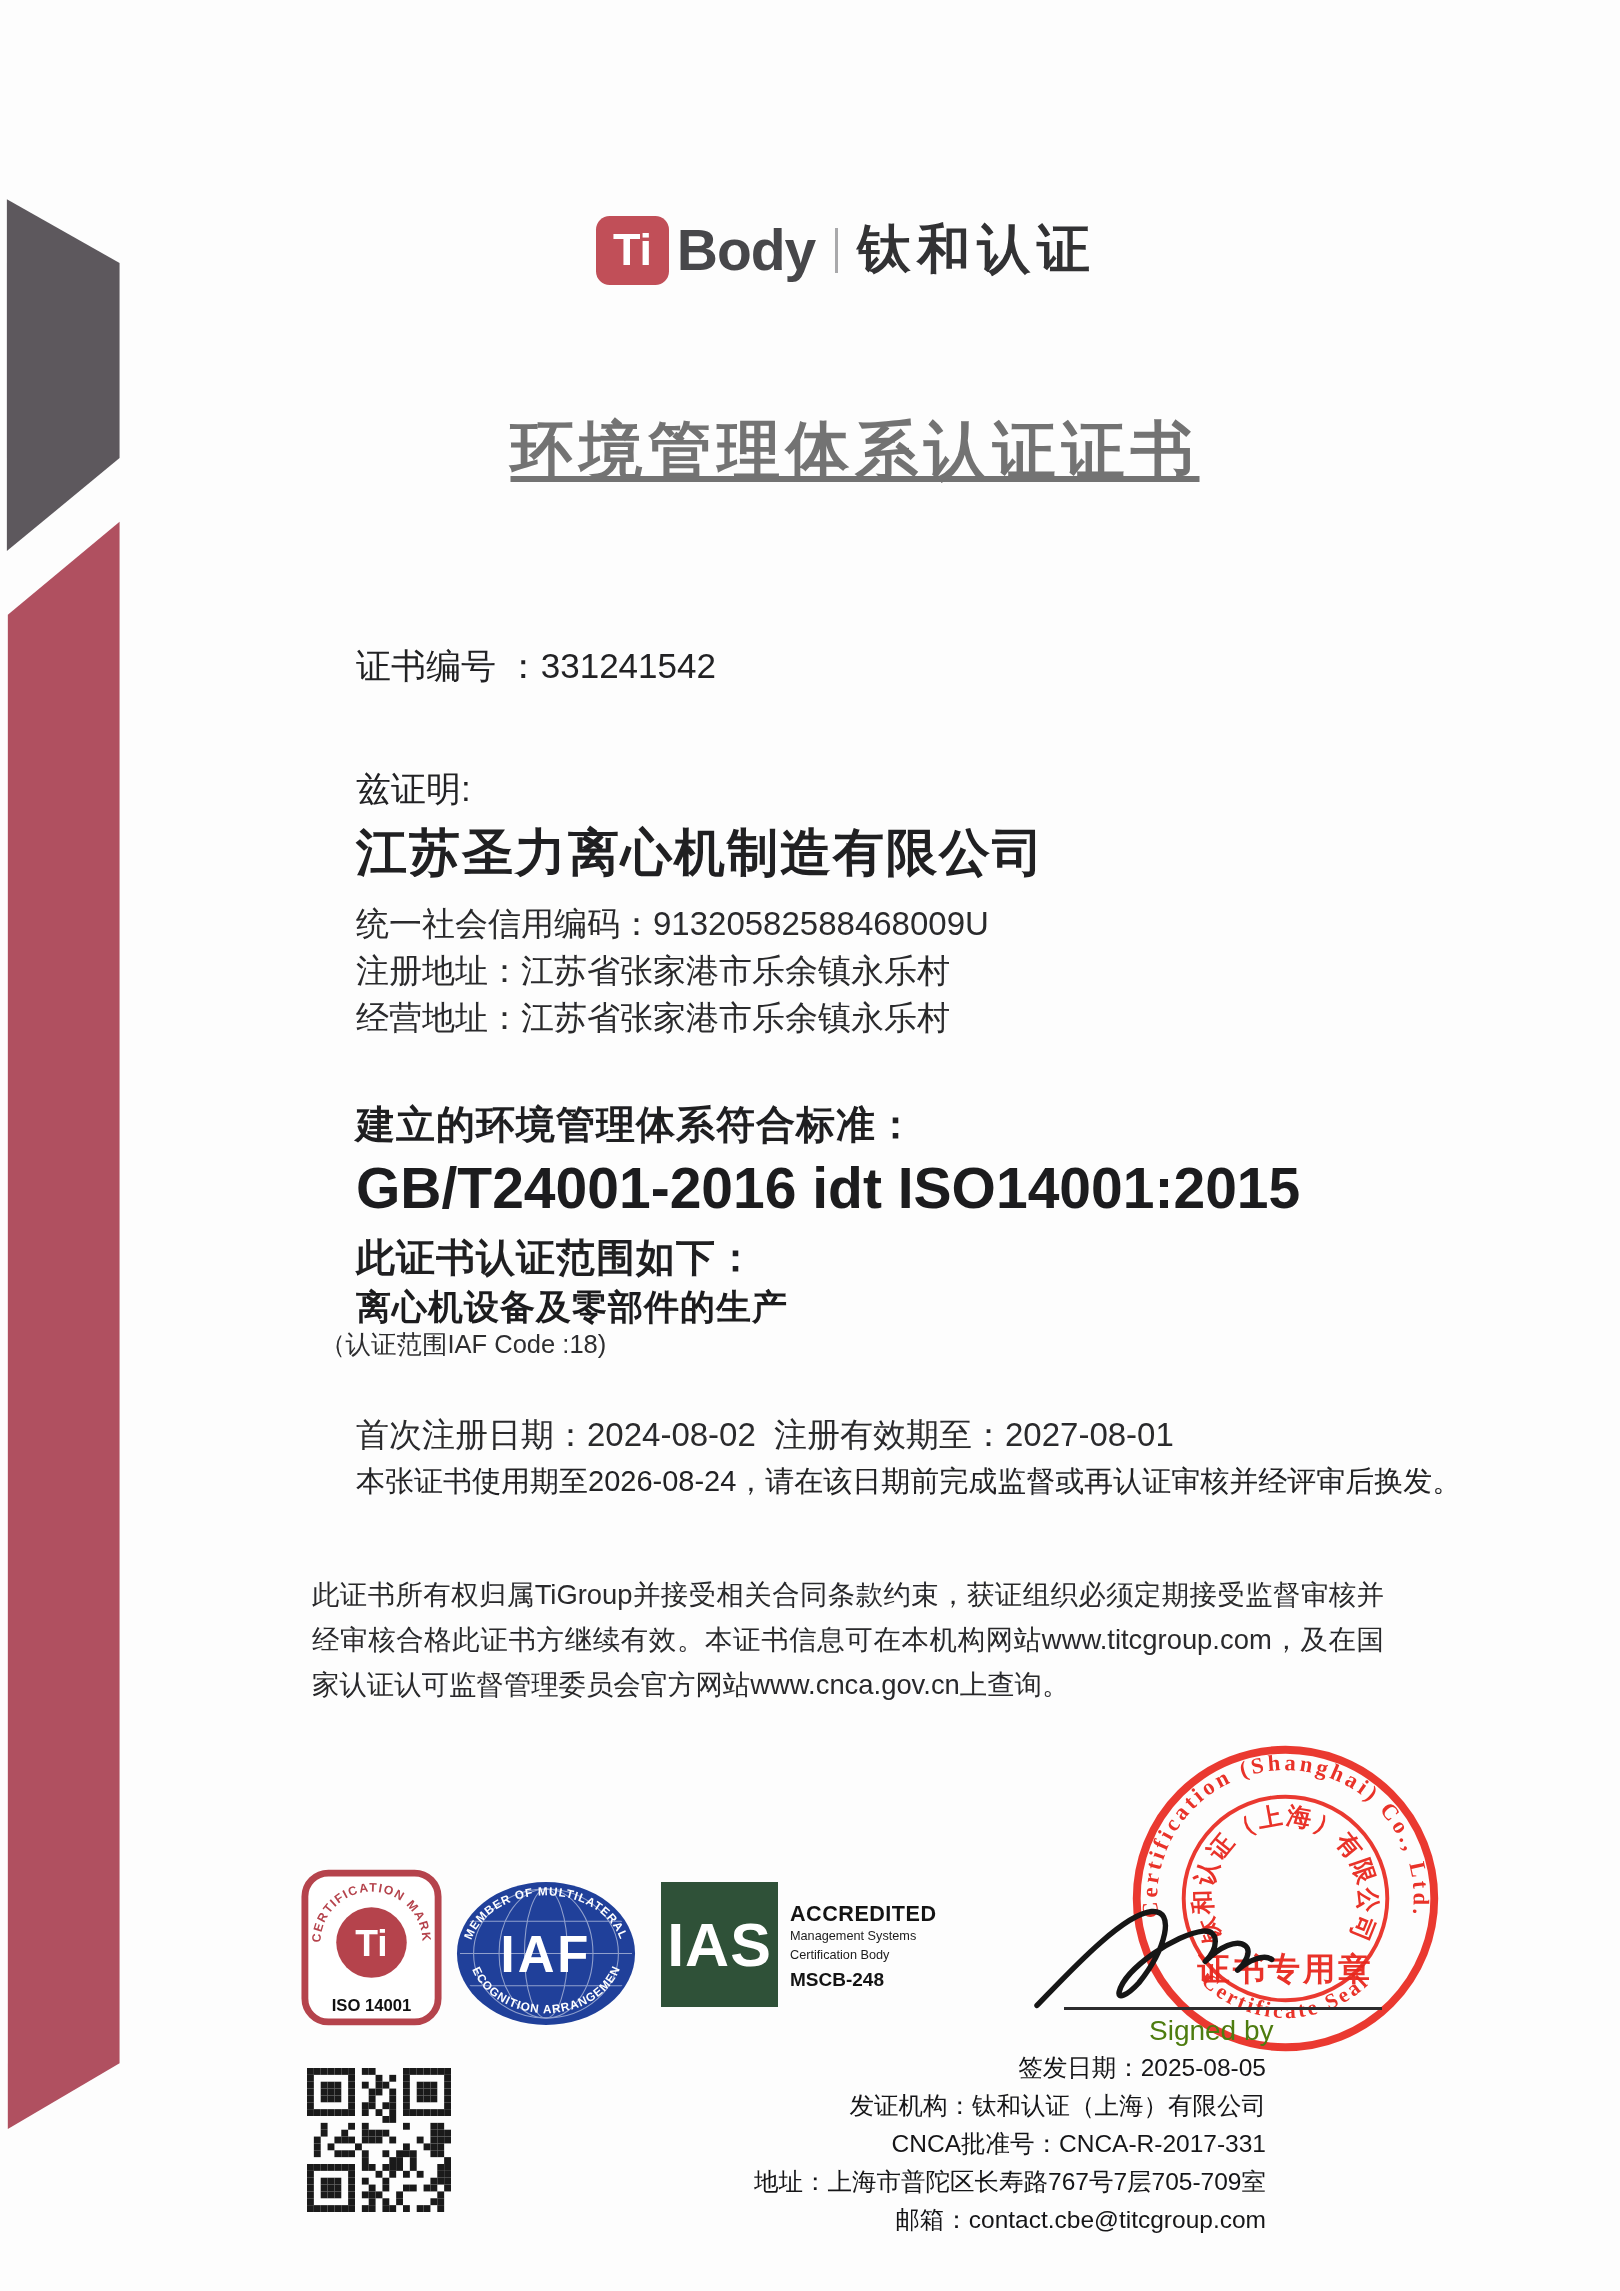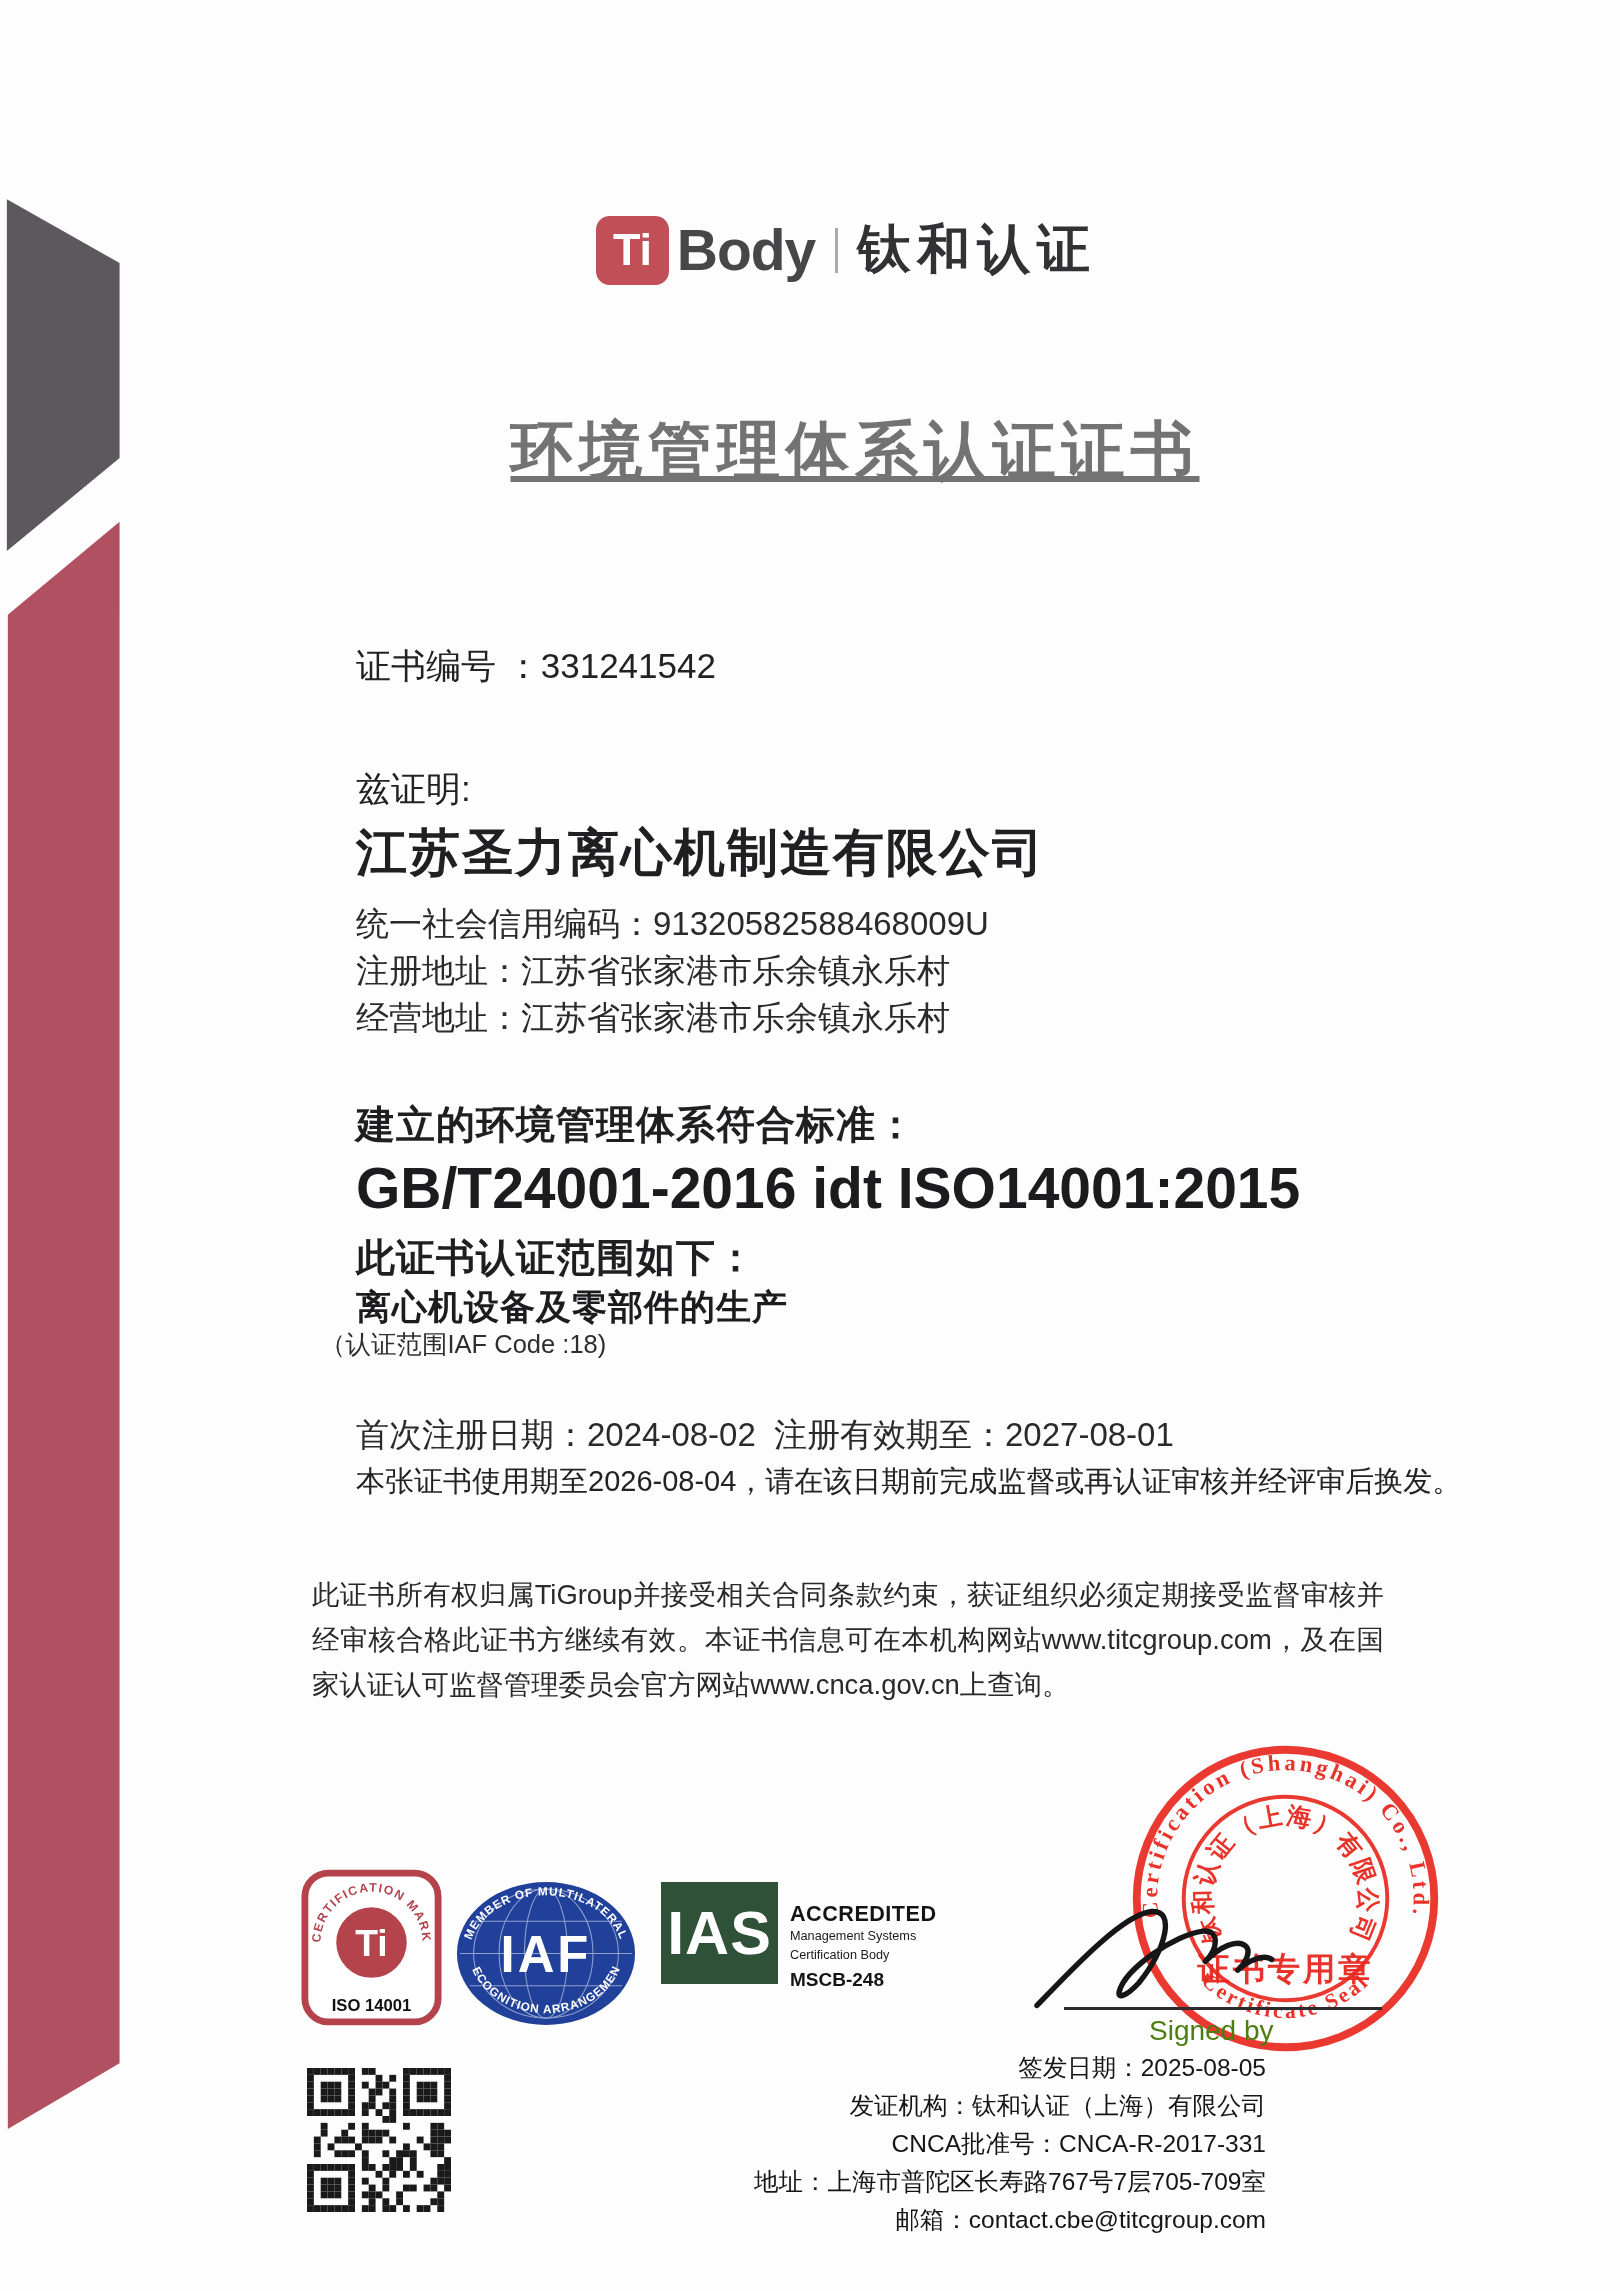--- a/index.html
+++ b/index.html
@@ -32,21 +32,21 @@
   .scope-heading{top:1231px;font-size:39px;font-weight:600;color:#1f1f21;letter-spacing:1px;}
   .scope-text{top:1284px;font-size:35px;font-weight:800;color:#1c1c1e;letter-spacing:1px;}
   .iaf-note{top:1327px;left:320px;font-size:25.5px;color:#2e2e30;}
   .dates-row{top:1413px;}
   .usage-note{top:1462px;font-size:29px;color:#222224;}
   .legal{left:312px;top:1545px;width:1072px;font-size:27.4px;line-height:45px;
     text-align:justify;color:#29292b;}
   
   .ti-mark{left:300px;top:1868px;}
   .iaf-mark{left:455px;top:1880px;}
-  .ias-box{left:661px;top:1882px;width:117px;height:102px;background:#2f5138;
+  .ias-box{left:661px;top:1882px;width:117px;height:125px;background:#2f5138;
     display:flex;align-items:center;justify-content:center;color:#fff;
     font-size:61px;font-weight:800;letter-spacing:1px;}
   .ias-text{left:790px;top:1903px;width:176px;color:#141414;line-height:1;}
   .ias-text .t1{font-size:21.6px;font-weight:800;letter-spacing:0.5px;}
   .ias-text .t2,.ias-text .t3{font-size:12.7px;margin-top:5.9px;color:#1c1c1c;}
   .ias-text .t4{font-size:19px;font-weight:800;margin-top:7.8px;}
   
   .qr{left:307px;top:2068px;}
   
   .seal{left:1124px;top:1737px;}
@@ -100,21 +100,21 @@
 <div class="abs line scope-heading">此证书认证范围如下：</div>
 <div class="abs line scope-text">离心机设备及零部件的生产</div>
 <div class="abs iaf-note">（认证范围IAF Code :18)</div>
 
 <div class="abs line meta dates-row">
   <span>首次注册日期：</span><span>2024-08-02</span>
 </div>
 <div class="abs meta dates-row" style="left:774px;white-space:nowrap;">
   <span>注册有效期至：</span><span>2027-08-01</span>
 </div>
-<div class="abs line usage-note">本张证书使用期至2026-08-04，请在该日期前完成监督或再认证审核并经评审后换发。</div>
+<div class="abs line usage-note">本张证书使用期至2026-08-24，请在该日期前完成监督或再认证审核并经评审后换发。</div>
 
 <p class="abs legal">此证书所有权归属TiGroup并接受相关合同条款约束，获证组织必须定期接受监督审核并经审核合格此证书方继续有效。本证书信息可在本机构网站www.titcgroup.com，及在国家认证认可监督管理委员会官方网站www.cnca.gov.cn上查询。</p>
 
 <svg class="abs ti-mark" width="143" height="159" viewBox="0 0 146 162" xmlns="http://www.w3.org/2000/svg">
   <defs>
       <path id="tiArc" d="M 30.4,105.8 A 52,52 0 1 1 115.6,105.8" fill="none"></path>
     </defs>
   <rect x="5" y="5" width="136" height="152" rx="24" fill="#ffffff" stroke="#b5434c" stroke-width="7"></rect>
   <circle cx="73" cy="76" r="36" fill="#b5434c"></circle>
   <text x="73" y="90" text-anchor="middle" font-size="38" font-weight="bold" fill="#ffffff" font-family="Liberation Sans, DejaVu Sans, sans-serif">Ti</text>

